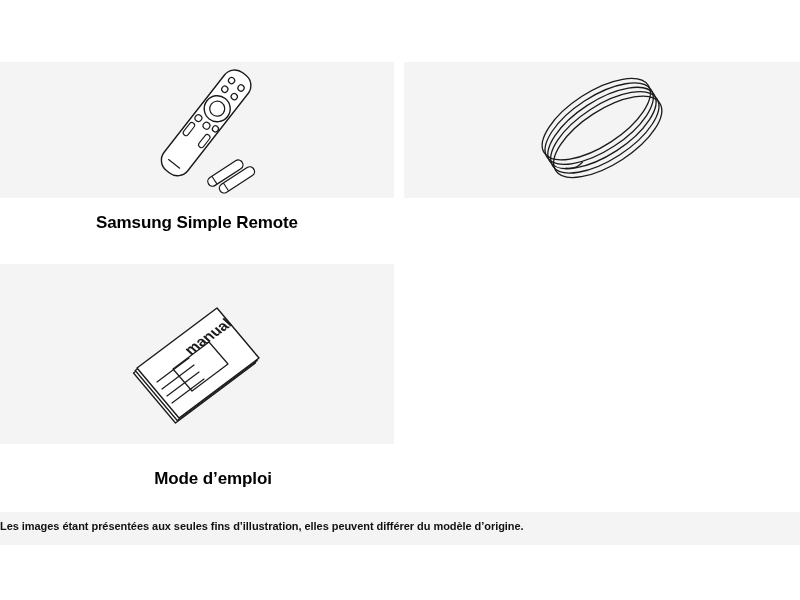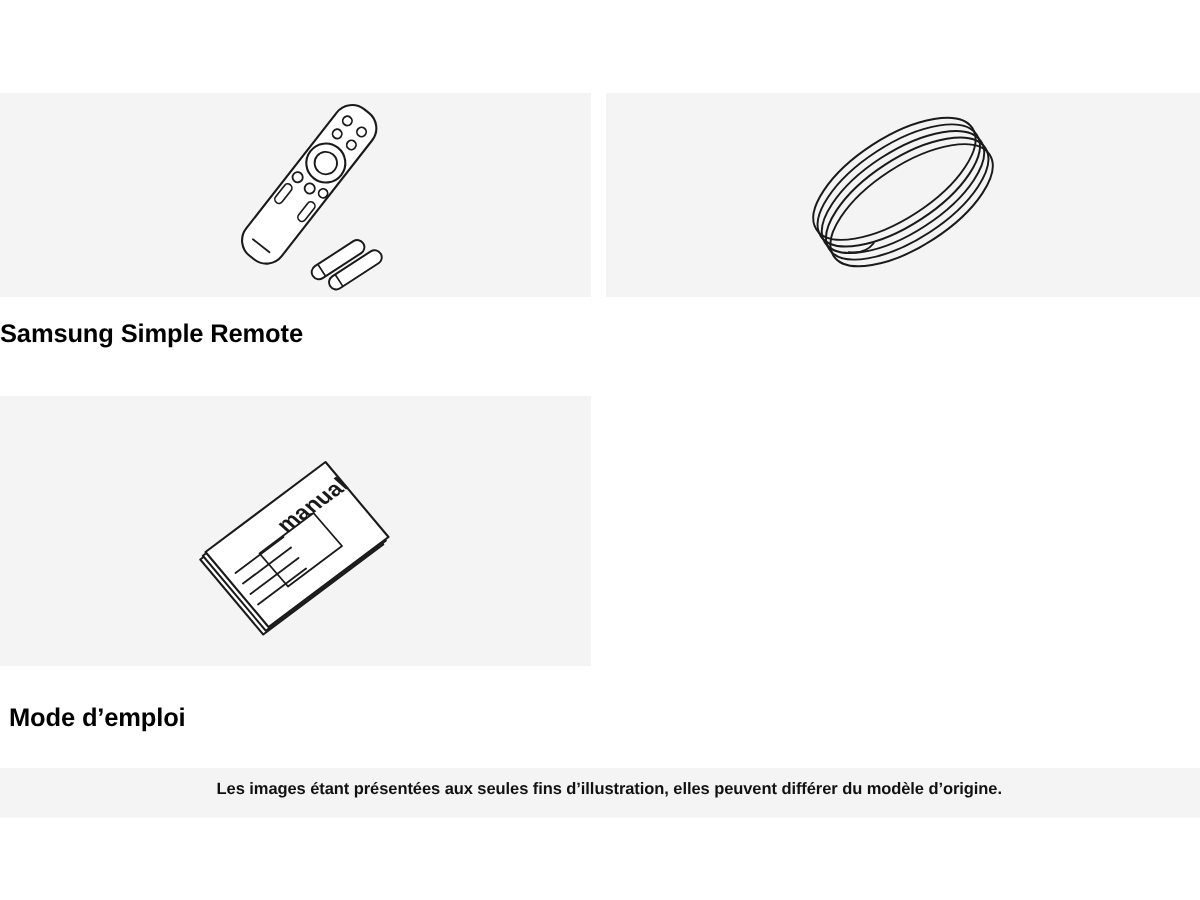--- a/index.html
+++ b/index.html
@@ -35,46 +35,46 @@
 
   .panel svg { display: block; }
 
   .illus {
     position: absolute;
   }
 
   
   .caption {
     position: absolute;
-    text-align: left;
+    text-align: center;
     color: #000000;
     font-size: 17px;
     font-weight: 700;
     letter-spacing: -0.1px;
     white-space: nowrap;
   }
   .caption-remote { left: 0px;   top: 213px; width: 394px; }
   .caption-cable  { left: 404px; top: 213px; width: 396px; }
-  .caption-manual { left: 6px;   top: 469px; width: 394px; }
+  .caption-manual { left: 16px;   top: 469px; width: 394px; }
 
   
   .footer-band {
     position: absolute;
     left: 0;
     top: 512px;
     width: 800px;
     height: 33px;
     background: #f4f4f4;
   }
   .footer-text {
     position: absolute;
     left: 0;
     top: 520px;
     width: 668px;
-    text-align: right;
+    text-align: left;
     font-size: 11px;
     font-weight: 700;
     color: #111111;
     letter-spacing: -0.05px;
     white-space: nowrap;
   }
 
   .stroke {
     fill: none;
     stroke: #1a1a1a;

